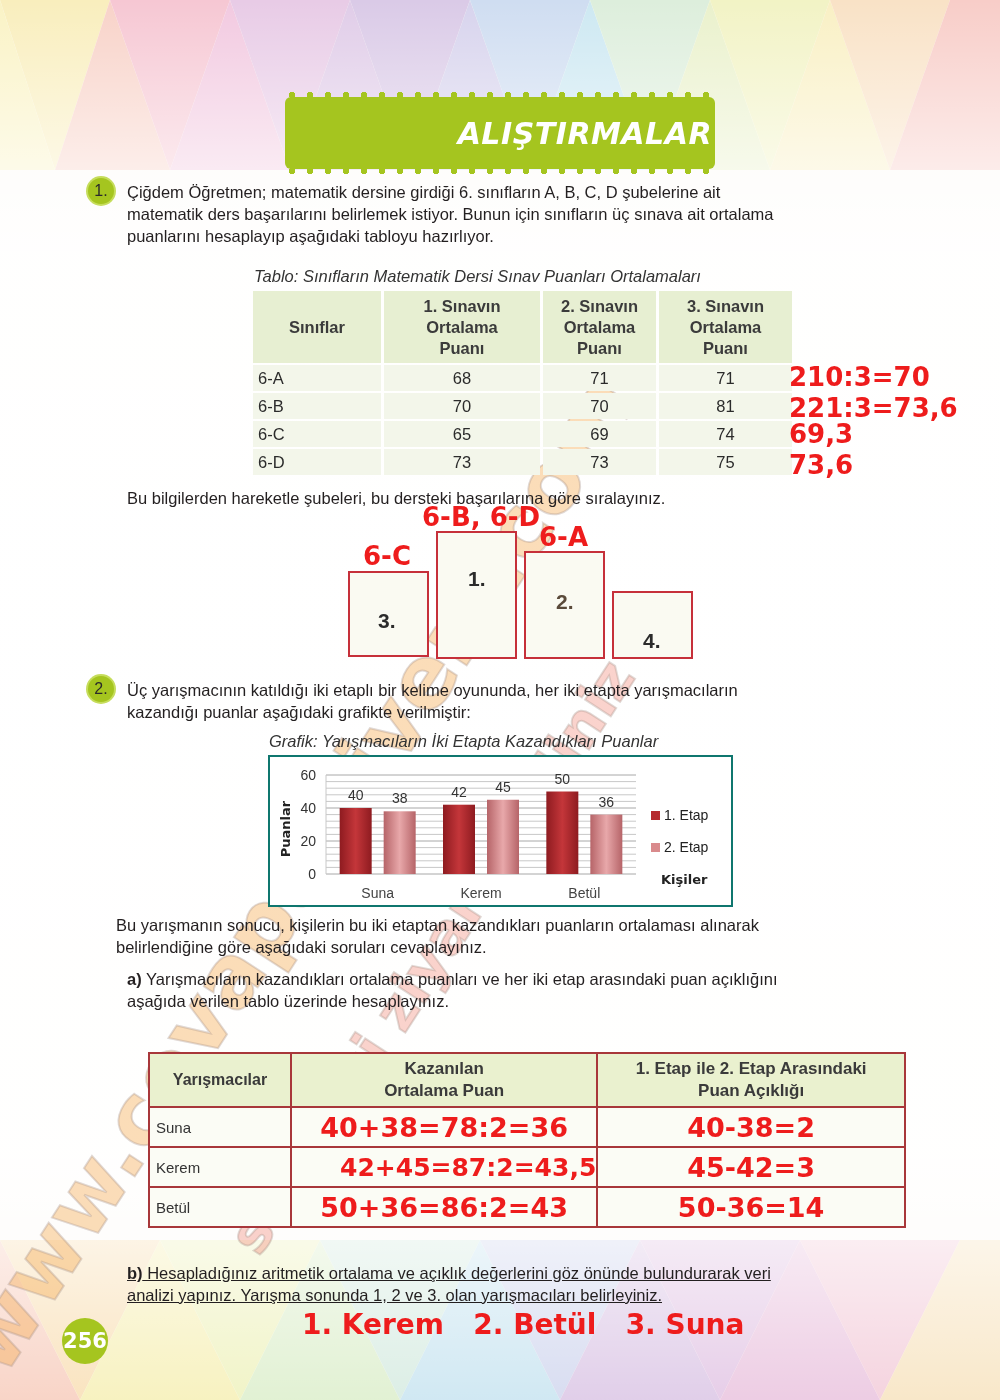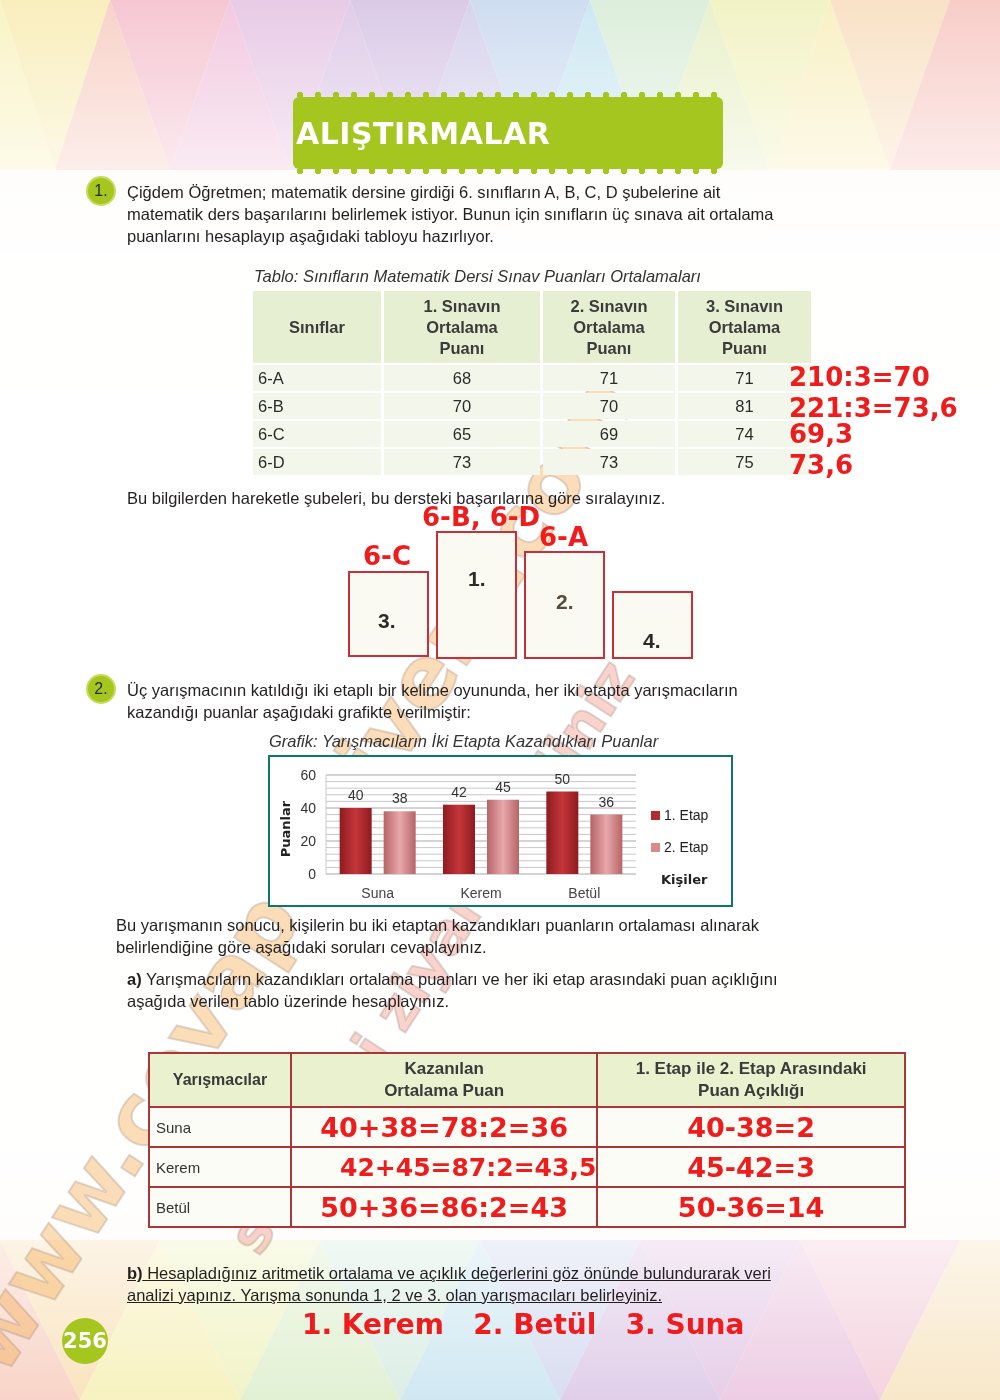--- a/index.html
+++ b/index.html
@@ -10,26 +10,27 @@
     color: #231f20;
     background: #fdfaf6;
   }
   .bg { position: absolute; left: 0; top: 0; width: 1000px; height: 1400px; z-index: 0; }
   .fade-top { position:absolute; left:0; top:0; width:1000px; height:1400px; z-index:1;
     background: linear-gradient(to bottom, rgba(255,255,255,0) 0px, rgba(255,255,255,0.55) 150px, rgba(255,255,255,0.93) 260px, rgba(255,255,255,0.97) 600px, rgba(255,255,255,0.93) 1150px, rgba(255,255,255,0.45) 1290px, rgba(255,255,255,0.05) 1400px); }
   .layer { position: absolute; z-index: 3; }
 
   
   .banner {
-    position: absolute; left: 296px; top: 100px; width: 424px; height: 66px;
+    position: absolute; left: 288px; top: 100px; width: 424px; height: 66px;
     background: #a5c51f;
     border-radius: 3px;
     box-shadow: 0 0 0 3px #a5c51f;
-    display: flex; align-items: center; justify-content: flex-start;
+    display: flex; align-items: center; justify-content: flex-end;
     z-index: 3;
+    font-style: italic;
   }
   .banner::before, .banner::after {
     content: ""; position: absolute; left: 0; right: 0; height: 6px;
     background: radial-gradient(circle at 4px 3px, #a5c51f 3px, transparent 3.5px) repeat-x;
     background-size: 18px 6px;
   }
   .banner::before { top: -8px; }
   .banner::after { bottom: -8px; }
   .banner-title {
     color: #ffffff; font-family: "DejaVu Sans", sans-serif; font-weight: bold;
@@ -162,21 +163,21 @@
     <thead>
       <tr>
         <th style="width:128px;">
             <div>Sınıflar</div>
           </th>
         <th style="width:156px;margin-top:10px;">
             <div>1. Sınavın</div>
             <div>Ortalama</div>
             <div>Puanı</div>
           </th>
-        <th style="width:132px;">
+        <th style="width:113px;">
             <div>2. Sınavın</div>
             <div>Ortalama</div>
             <div>Puanı</div>
           </th>
         <th style="width:133px;">
             <div>3. Sınavın</div>
             <div>Ortalama</div>
             <div>Puanı</div>
           </th>
       </tr>

